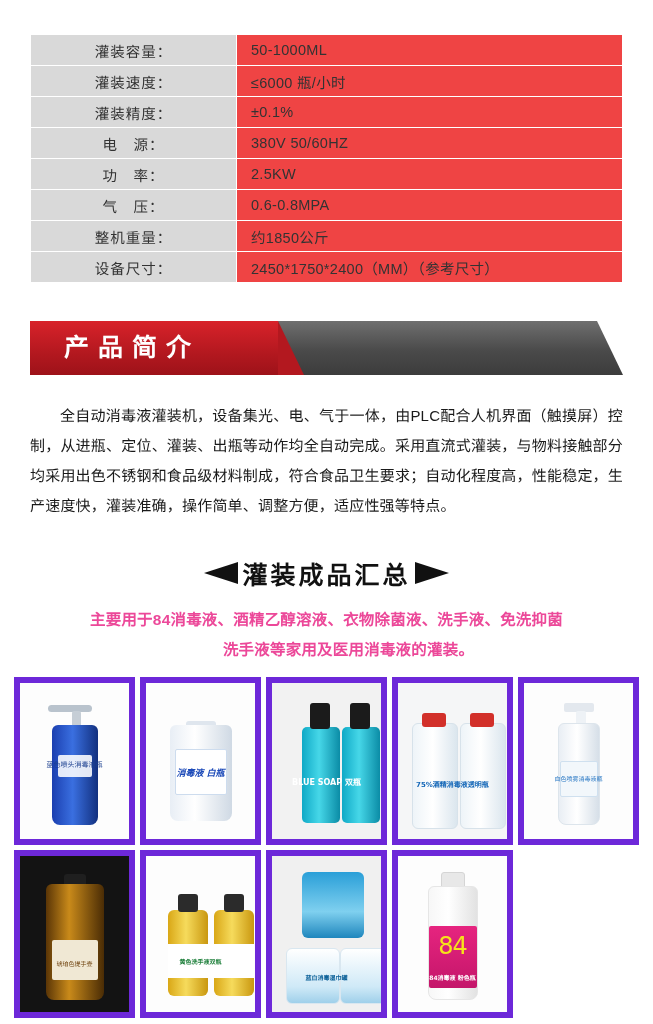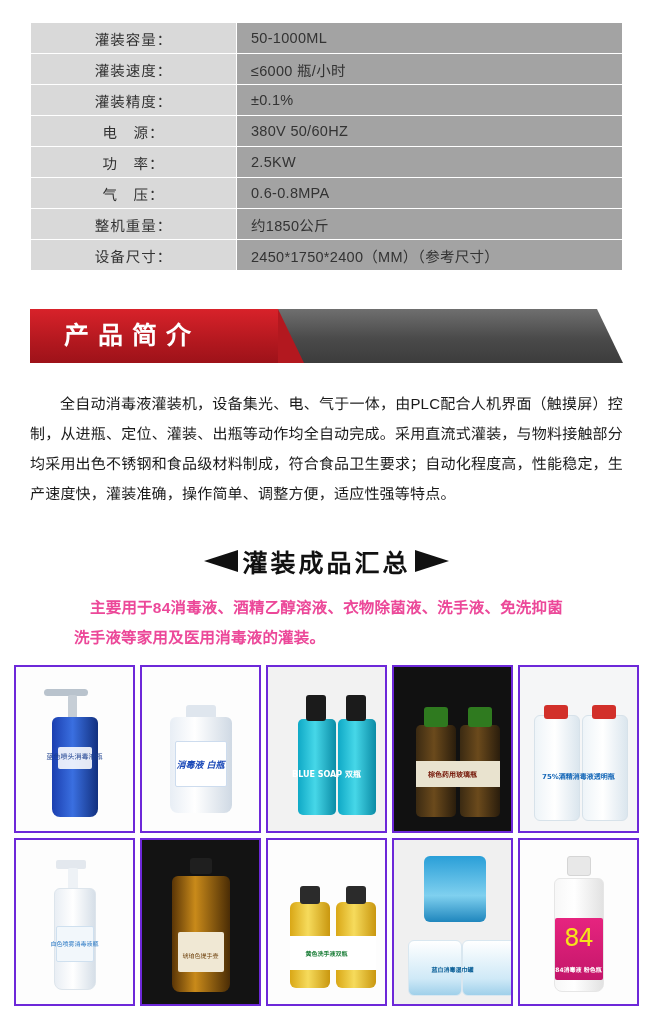--- a/index.html
+++ b/index.html
@@ -16,42 +16,42 @@
   }
   .page {
     position: relative;
     width: 653px;
     height: 1024px;
   }
 
   
   .spec-table {
     width: 593px;
-    margin: 22px auto 0 auto;
+    margin: 34px auto 0 auto;
     border-collapse: collapse;
     table-layout: fixed;
   }
   .spec-table tr {
     height: 31px;
   }
   .spec-table td {
     border: 1px solid #ffffff;
     font-size: 14.5px;
     color: #333333;
     padding: 0 0 0 0;
     vertical-align: middle;
   }
   .spec-label {
     width: 205px;
     background: #d9d9d9;
     text-align: center;
     letter-spacing: 1px;
   }
   .spec-value {
-    background: #a3a3a3;
+    background: #ef4444;
     padding-left: 14px !important;
     letter-spacing: 0.3px;
   }
 
   
   .banner-wrap {
     position: relative;
     width: 653px;
     height: 54px;
     margin-top: 38px;
@@ -148,37 +148,37 @@
     margin: 14px auto 0 auto;
     font-size: 15.5px;
     line-height: 30px;
     color: #ec4899;
     font-weight: bold;
     text-align: center;
     letter-spacing: 0.2px;
   }
   .summary .line2 {
     display: block;
-    text-align: left;
+    text-align: center;
     padding-left: 44px;
   }
 
   
   .grid {
     width: 625px;
     margin: 12px auto 0 auto;
     display: grid;
     grid-template-columns: repeat(5, 1fr);
     grid-auto-rows: 168px;
     gap: 5px;
   }
   .cell {
     position: relative;
     background: #ffffff;
-    border: 2px solid #6d28d9;
+    border: 6px solid #6d28d9;
     overflow: hidden;
   }
   .cell .bgtint {
     position: absolute;
     inset: 0;
     background: #fdfdfd;
   }
 
   
   .bottle {
@@ -308,29 +308,20 @@
 
     <div class="cell">
       <div class="bgtint" style="background:#f2f2f2;"></div>
       <div style="position:absolute;left:30px;bottom:16px;width:38px;height:96px;background:linear-gradient(90deg,#0fa9c6 0%,#46d7e8 45%,#0b8ca6 100%);border-radius:5px;"></div>
       <div style="position:absolute;left:38px;bottom:110px;width:20px;height:26px;background:#1b1b1b;border-radius:3px;"></div>
       <div style="position:absolute;left:70px;bottom:16px;width:38px;height:96px;background:linear-gradient(90deg,#0fa9c6 0%,#46d7e8 45%,#0b8ca6 100%);border-radius:5px;"></div>
       <div style="position:absolute;left:78px;bottom:110px;width:20px;height:26px;background:#1b1b1b;border-radius:3px;"></div>
       <div class="lbl-txt" style="bottom:52px;font-size:8px;color:#ffffff;font-weight:bold;">BLUE SOAP 双瓶</div>
     </div>
 
-    <div class="cell">
-      <div class="bgtint" style="background:#111111;"></div>
-      <div style="position:absolute;left:22px;bottom:14px;width:40px;height:92px;background:linear-gradient(90deg,#3b2a12 0%,#6b4a1c 45%,#2a1d0c 100%);border-radius:5px;"></div>
-      <div style="position:absolute;left:30px;bottom:104px;width:24px;height:20px;background:#2f7a1f;border-radius:3px;"></div>
-      <div style="position:absolute;left:66px;bottom:14px;width:40px;height:92px;background:linear-gradient(90deg,#3b2a12 0%,#6b4a1c 45%,#2a1d0c 100%);border-radius:5px;"></div>
-      <div style="position:absolute;left:74px;bottom:104px;width:24px;height:20px;background:#2f7a1f;border-radius:3px;"></div>
-      <div style="position:absolute;left:22px;bottom:44px;width:84px;height:26px;background:#e9e3cf;"></div>
-      <div class="lbl-txt" style="bottom:52px;font-size:7px;color:#7a2010;font-weight:bold;">棕色药用玻璃瓶</div>
-    </div>
 
     <div class="cell">
       <div class="bgtint" style="background:#f5f6f7;"></div>
       <div style="position:absolute;left:14px;bottom:10px;width:44px;height:104px;background:linear-gradient(90deg,#eef4f8 0%,#ffffff 45%,#dbe6ee 100%);border:1px solid #d7e2ea;border-radius:6px;"></div>
       <div style="position:absolute;left:24px;bottom:112px;width:24px;height:14px;background:#d2302a;border-radius:3px;"></div>
       <div style="position:absolute;left:62px;bottom:10px;width:44px;height:104px;background:linear-gradient(90deg,#eef4f8 0%,#ffffff 45%,#dbe6ee 100%);border:1px solid #d7e2ea;border-radius:6px;"></div>
       <div style="position:absolute;left:72px;bottom:112px;width:24px;height:14px;background:#d2302a;border-radius:3px;"></div>
       <div class="lbl-txt" style="bottom:50px;font-size:7px;color:#1668b8;font-weight:bold;">75%酒精消毒液透明瓶</div>
     </div>
 

